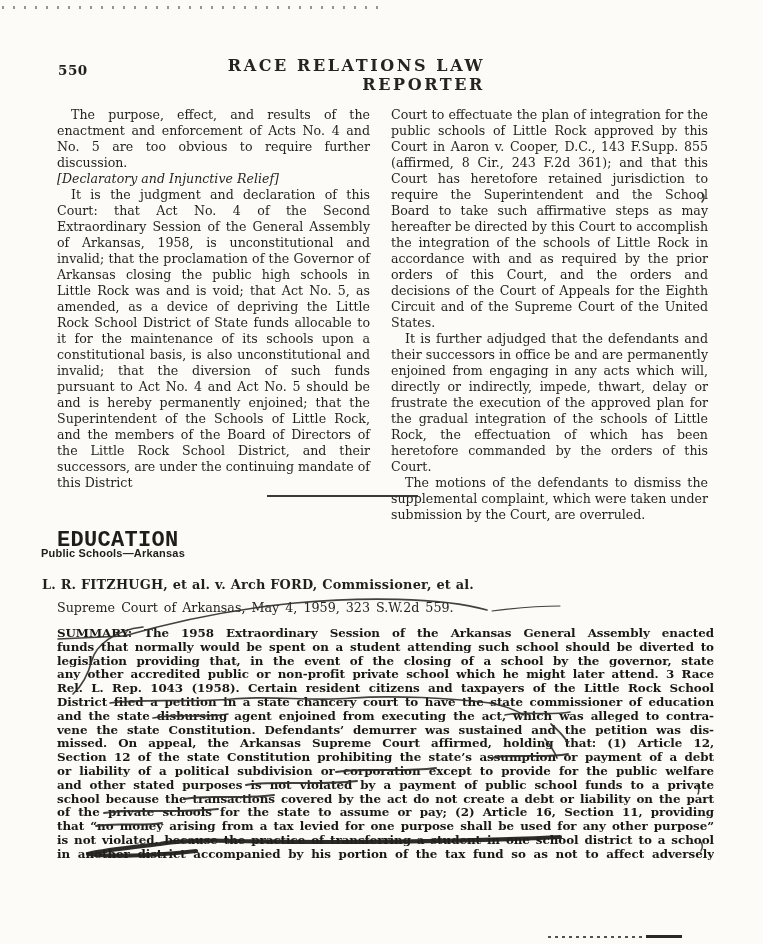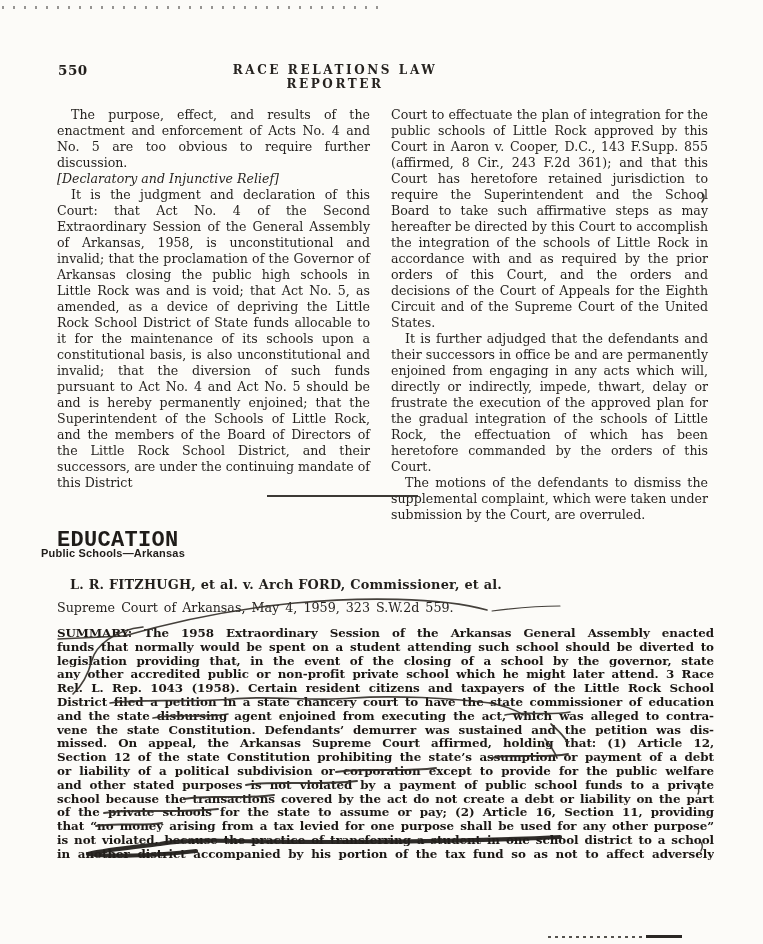--- a/index.html
+++ b/index.html
@@ -24,42 +24,42 @@
   .dots-bottom{
     position:absolute;left:548px;top:936px;width:100px;height:2px;
     background:repeating-linear-gradient(90deg,#55524e 0 3px,transparent 3px 7px);
   }
   .dots-bottom-solid{
     position:absolute;left:646px;top:935px;width:36px;height:3px;background:#2a2724;
   }
   
   .hdr-num{position:absolute;left:58px;top:62px;font-size:13.5px;font-weight:bold;letter-spacing:.5px;text-align:right;}
   .hdr-title{
-    position:absolute;left:185px;top:63px;width:300px;text-align:center;
-    font-size:12px;letter-spacing:2.6px;font-weight:bold;color:#262320;
+    position:absolute;left:185px;top:56px;width:300px;text-align:right;
+    font-size:16px;letter-spacing:2.6px;font-weight:bold;color:#262320;
   }
   
   .col{position:absolute;top:107px;font-size:12.6px;line-height:16px;text-align:justify;}
   .col-left{left:57px;width:313px;}
   .col-right{left:391px;width:317px;}
   .col p{margin:0;}
   .col p.ind{text-indent:14px;}
   .bracket-head{margin:13px 0 12px 0;font-style:italic;text-indent:0;}
   
   .divider{position:absolute;left:267px;top:495px;width:151px;height:2px;background:#3c3935;}
   
   .edu-cat{
     position:absolute;left:57px;top:528px;
     font-family:Liberation Mono, monospace;font-weight:bold;font-size:22px;letter-spacing:.3px;color:#1f1c19;
   }
   .edu-sub{
     position:absolute;left:41px;top:547px;
     font-family:"Liberation Sans",sans-serif;font-weight:bold;font-size:11px;letter-spacing:.2px;color:#1f1c19;
   }
-  .case-title{position:absolute;left:70px;top:577px;font-size:12.9px;font-weight:bold;letter-spacing:.2px;}
+  .case-title{position:absolute;left:42px;top:577px;font-size:12.9px;font-weight:bold;letter-spacing:.2px;}
   .citation{position:absolute;left:57px;top:600px;font-size:12.7px;word-spacing:2px;}
   
   .summary{
     position:absolute;left:57px;top:627px;width:657px;
     font-size:11.9px;font-weight:bold;color:var(--summary-ink);letter-spacing:-.05px;
   }
   .summary .sline{
     height:13.8px;line-height:13.8px;overflow:hidden;
     text-align:justify;text-align-last:justify;
   }

